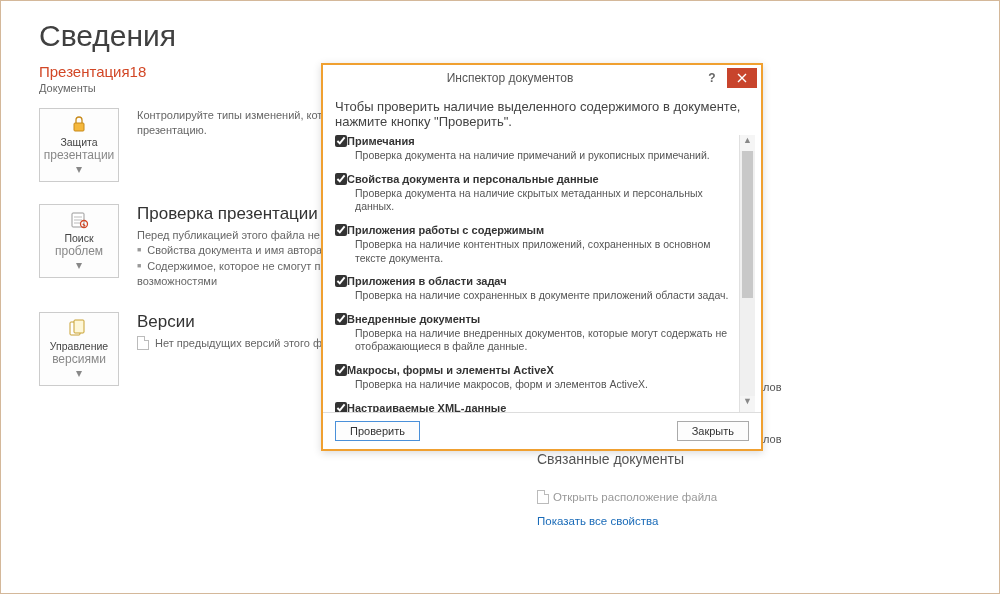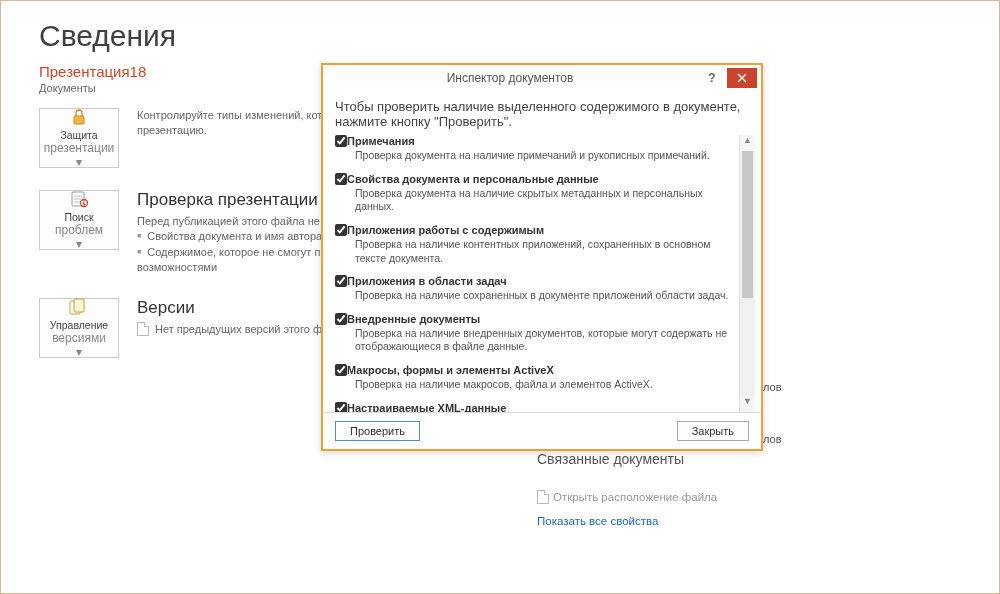--- a/index.html
+++ b/index.html
@@ -19,21 +19,21 @@
     font-weight: 300;
     color: #404040;
     margin-bottom: 10px;
   }
   .doc-name { color: #d24726; font-size: 15px; margin-bottom: 2px; }
   .doc-path { color: #666; font-size: 11px; margin-bottom: 14px; }
   .row { display: flex; gap: 18px; margin-bottom: 22px; }
   .btn-tile {
     border: 1px solid #ccc;
     background: #fdfdfd;
-    width: 80px; height: 60px;
+    width: 80px; height: 74px;
     display: flex; flex-direction: column;
     align-items: center; justify-content: center;
     font-size: 10.5px; color: #444; text-align: center;
     padding: 16px;
     cursor: pointer;
   }
   .btn-tile .ico { width: 22px; height: 22px; margin-bottom: 2px; display:flex;align-items:center;justify-content:center;}
   .btn-tile .drop { font-size: 12px; color: #888; }
   .section-title { font-size: 17px; color: #333; margin-bottom: 4px; }
   .section-desc { font-size: 11px; color: #666; line-height: 1.4; max-width: 260px; }
@@ -250,21 +250,21 @@
             <input type="checkbox" checked="" style="">
             <span class="name">Внедренные документы</span>
           </div>
           <div class="desc">Проверка на наличие внедренных документов, которые могут содержать не отображающиеся в файле данные.</div>
         </div>
         <div class="item">
           <div class="hdr">
             <input type="checkbox" checked="" style="">
             <span class="name">Макросы, формы и элементы ActiveX</span>
           </div>
-          <div class="desc">Проверка на наличие макросов, файла и элементов ActiveX.</div>
+          <div class="desc">Проверка на наличие макросов, форм и элементов ActiveX.</div>
         </div>
         <div class="item">
           <div class="hdr">
             <input type="checkbox" checked="" style="">
             <span class="name">Настраиваемые XML-данные</span>
           </div>
           <div class="desc">Проверка документа на наличие настраиваемых XML-данных</div>
         </div>
       </div>
     <div class="dlg-scroll">

